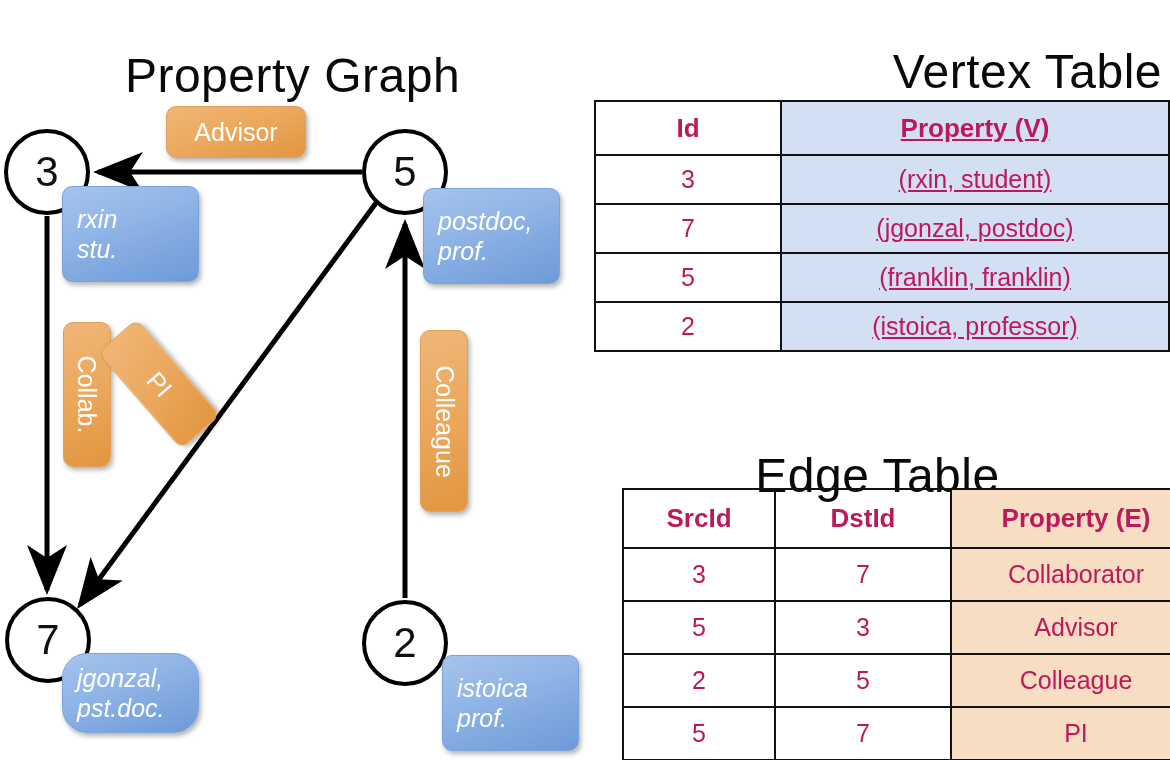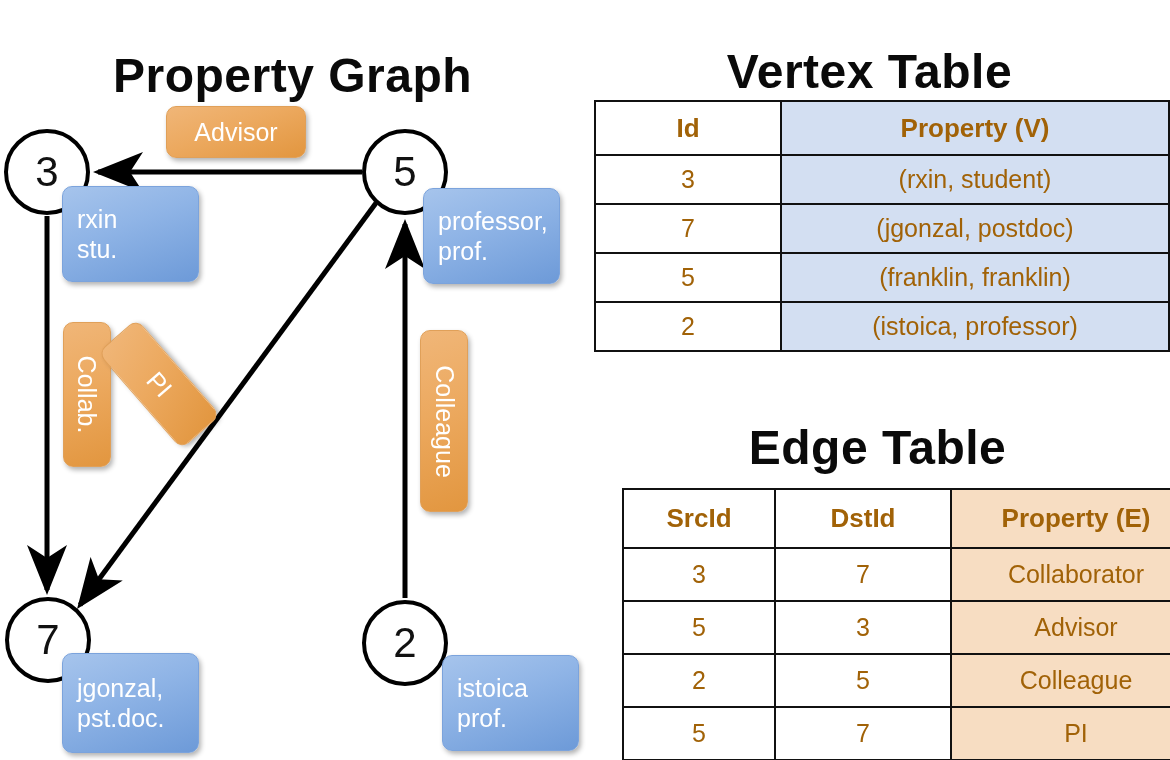--- a/index.html
+++ b/index.html
@@ -13,30 +13,30 @@
     position: relative;
     overflow: hidden;
     font-family: "Liberation Sans", sans-serif;
     color: #000;
   }
 
   
   .title {
     position: absolute;
     font-family: "Liberation Sans", sans-serif;
-    font-weight: 700;
+    font-weight: 400;
     font-size: 48px;
     letter-spacing: 0.5px;
     color: #0a0a0a;
     white-space: nowrap;
     text-align: center;
   }
   #title-property-graph { left: 0; top: 16px; width: 585px; }
-  #title-vertex-table  { left: 577px; top: 12px; width: 585px; }
-  #title-edge-table    { left: 585px; top: 388px; width: 585px; }
+  #title-vertex-table  { left: 577px; top: 12px; width: 585px; text-align: right; }
+  #title-edge-table    { left: 585px; top: 416px; width: 585px; }
 
   
   #graph-panel {
     position: absolute;
     left: 0; top: 0;
     width: 585px; height: 760px;
   }
   #graph-svg { position: absolute; left: 0; top: 0; }
 
   .node-circle {
@@ -73,32 +73,33 @@
     justify-content: center;
     box-shadow: 2px 3px 5px rgba(0,0,0,0.30);
     z-index: 5;
   }
   .prop-box.vertex {
     background: linear-gradient(160deg, #a6c4ec 0%, #8fb4e6 42%, #6d9ad8 100%);
     border: 1px solid #7ba3dc;
     padding: 14px 14px;
     font-size: 25px;
     line-height: 1.22;
+    font-style: italic;
   }
   .prop-box.edge {
     background: linear-gradient(160deg, #f0b678 0%, #eca95f 45%, #e2963f 100%);
     border: 1px solid #e0a059;
     font-size: 25px;
     align-items: center;
     text-align: center;
   }
 
   #vbox-rxin      { left: 62px;  top: 186px; width: 137px; height: 96px; }
   #vbox-franklin  { left: 423px; top: 188px; width: 137px; height: 96px; }
-  #vbox-jgonzal   { left: 62px;  top: 653px; width: 137px; height: 100px; }
+  #vbox-jgonzal   { left: 62px;  top: 653px; width: 137px; height: 80px; border-radius: 25px; }
   #vbox-istoica   { left: 423px; top: 655px; width: 137px; height: 96px; margin-left: 19px; }
 
   #ebox-advisor {
     left: 166px; top: 106px; width: 140px; height: 52px;
     justify-content: center;
   }
   #ebox-collab {
     left: 63px; top: 322px; width: 48px; height: 145px;
     justify-content: center;
   }
@@ -129,36 +130,36 @@
     font-family: "Liberation Sans", sans-serif;
     font-weight: 300;
     table-layout: fixed;
   }
   .data-table td, .data-table th {
     border: 2px solid #111;
     text-align: center;
     font-weight: 300;
     font-size: 25px;
     padding: 0;
-    color: #a16207;
+    color: #be185d;
   }
   .data-table thead th {
     font-weight: 700;
     font-size: 26px;
   }
 
   #vertex-table {
     left: 594px; top: 100px;
     width: 574px;
   }
   #vertex-table col.c-id   { width: 186px; }
   #vertex-table col.c-prop { width: 388px; }
   #vertex-table thead th { height: 52px; }
   #vertex-table tbody td { height: 47px; }
-  .cell-vprop { background: #d3dff2; }
+  .cell-vprop { background: #d3dff2; text-decoration: underline; }
 
   #edge-table {
     left: 622px; top: 488px;
     width: 578px;
   }
   #edge-table col.c-src  { width: 152px; }
   #edge-table col.c-dst  { width: 176px; }
   #edge-table col.c-prop { width: 250px; }
   #edge-table thead th { height: 57px; }
   #edge-table tbody td { height: 51px; }
@@ -190,21 +191,21 @@
   <div class="node-circle" id="node-3">3</div>
   <div class="node-circle" id="node-5">5</div>
   <div class="node-circle" id="node-7">7</div>
   <div class="node-circle" id="node-2">2</div>
 
   <div class="prop-box vertex" id="vbox-rxin">
     <span>rxin</span>
     <span>stu.</span>
   </div>
   <div class="prop-box vertex" id="vbox-franklin">
-    <span>professor,</span>
+    <span>postdoc,</span>
     <span>prof.</span>
   </div>
   <div class="prop-box vertex" id="vbox-jgonzal">
     <span>jgonzal,</span>
     <span>pst.doc.</span>
   </div>
   <div class="prop-box vertex" id="vbox-istoica">
     <span>istoica</span>
     <span>prof.</span>
   </div>

